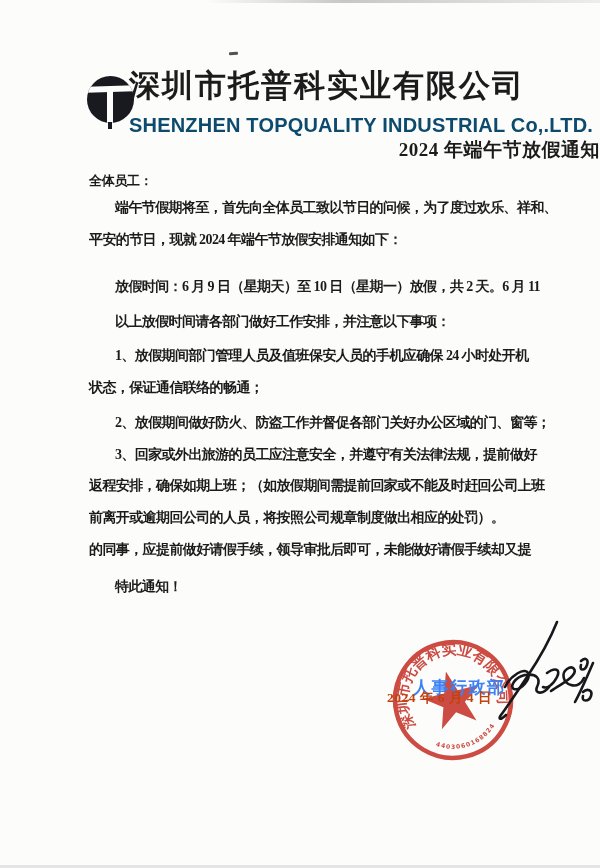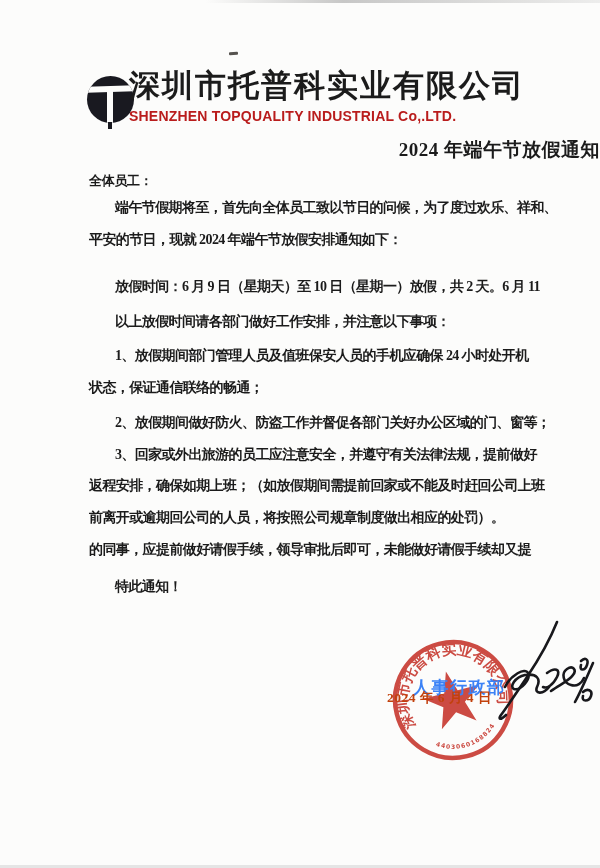--- a/index.html
+++ b/index.html
@@ -16,21 +16,21 @@
 
   
   .logo{position:absolute;left:87px;top:76px;width:47px;height:54px;}
   .logo-mask{position:absolute;left:0;top:0;width:47px;height:47px;border-radius:50%;overflow:hidden;background:#191920;}
   .logo-bar-h{position:absolute;left:-3px;right:-3px;top:10px;height:6px;background:#fcfcfb;transform:rotate(-2deg);}
   .logo-bar-v{position:absolute;left:20px;top:14px;width:6px;bottom:-1px;background:#fcfcfb;}
   .logo-stem-tip{position:absolute;left:21px;top:46px;width:4px;height:7px;background:#191920;}
 
   .company-block{position:absolute;left:129px;top:68px;width:400px;}
   .company-cn{font-size:31px;font-weight:700;letter-spacing:2px;white-space:nowrap;line-height:36px;}
-  .company-en{font-family:"Liberation Sans","DejaVu Sans",sans-serif;font-size:14px;font-weight:600;letter-spacing:.2px;white-space:nowrap;line-height:20px;margin-top:2px;color:#b91c1c;}
+  .company-en{font-family:"Liberation Sans","DejaVu Sans",sans-serif;font-size:20px;font-weight:600;letter-spacing:.2px;white-space:nowrap;line-height:20px;margin-top:11px;color:#0c4a6e;}
   .doc-title{position:absolute;left:0;top:137px;width:600px;text-align:right;font-size:19px;font-weight:700;letter-spacing:.5px;}
 
   
   .salutation{position:absolute;left:89px;top:172px;font-size:13px;font-weight:600;letter-spacing:-.3px;}
   .notice-body{position:absolute;left:89px;top:192px;width:436px;font-size:14px;font-weight:600;letter-spacing:-.6px;}
   .body-line{line-height:31.8px;white-space:nowrap;}
   .body-line.indent{padding-left:26px;}
 
   
   .seal-svg{position:absolute;left:387px;top:634px;width:132px;height:132px;opacity:.92;}

